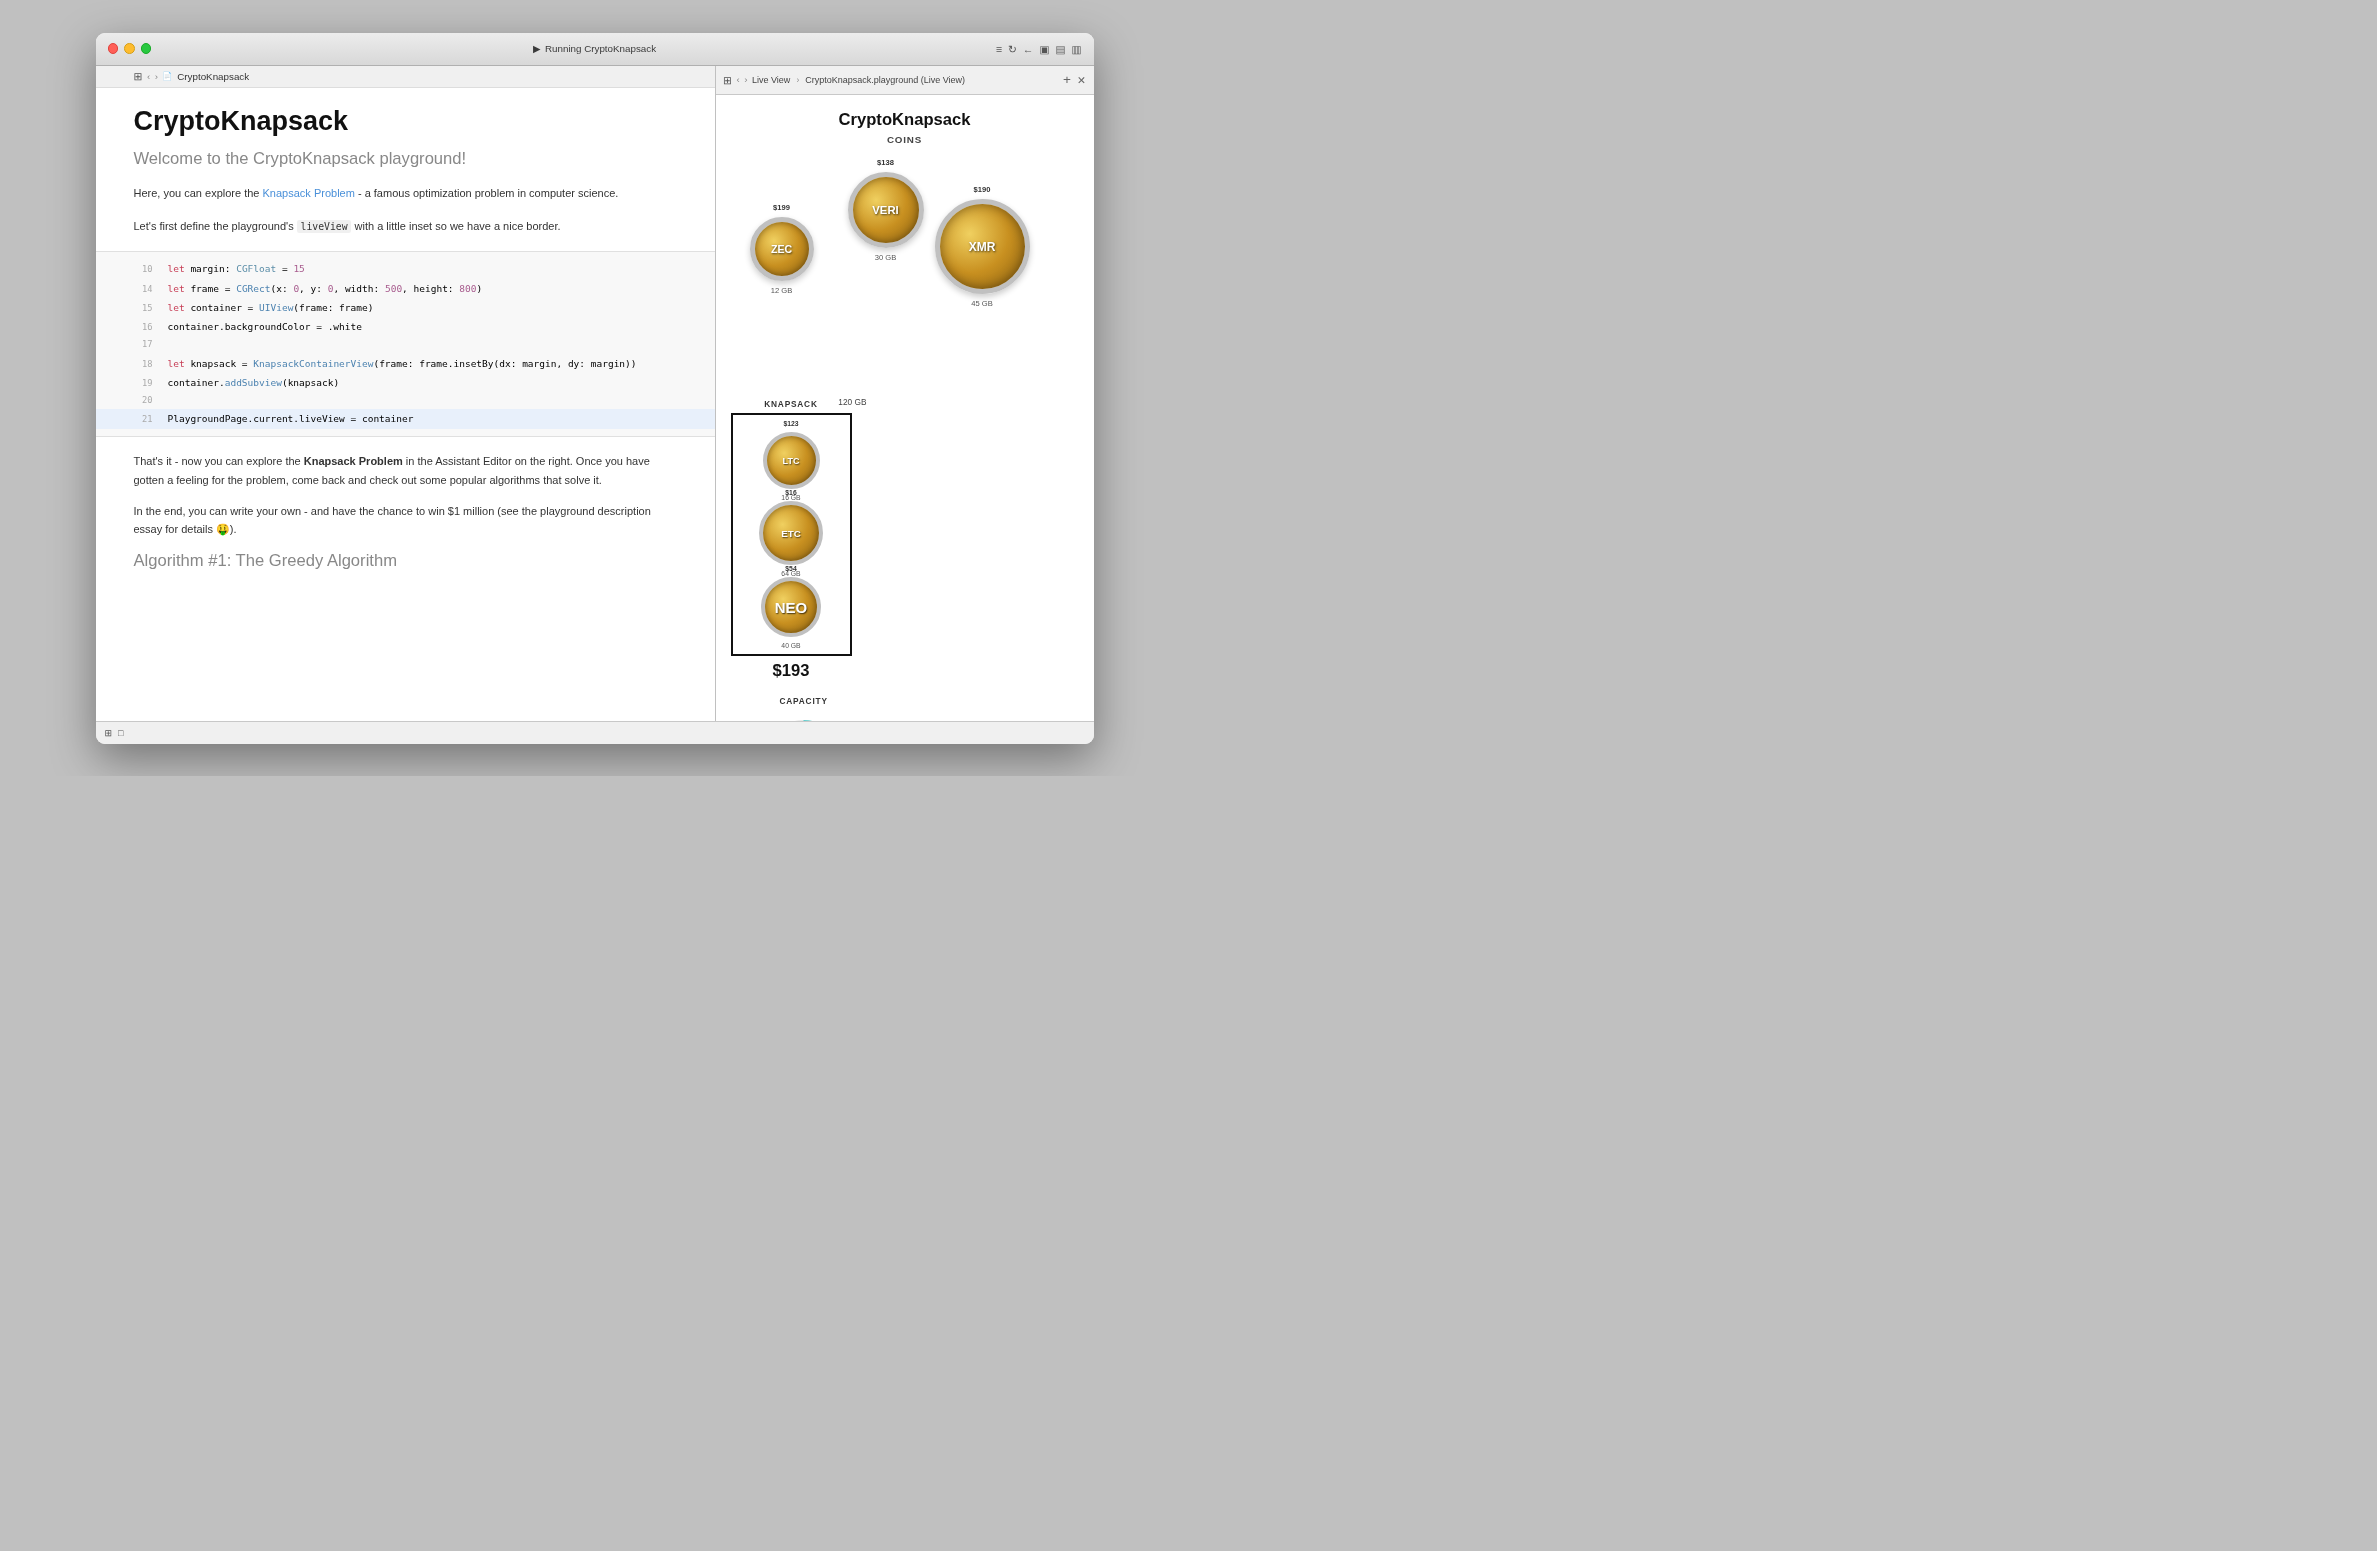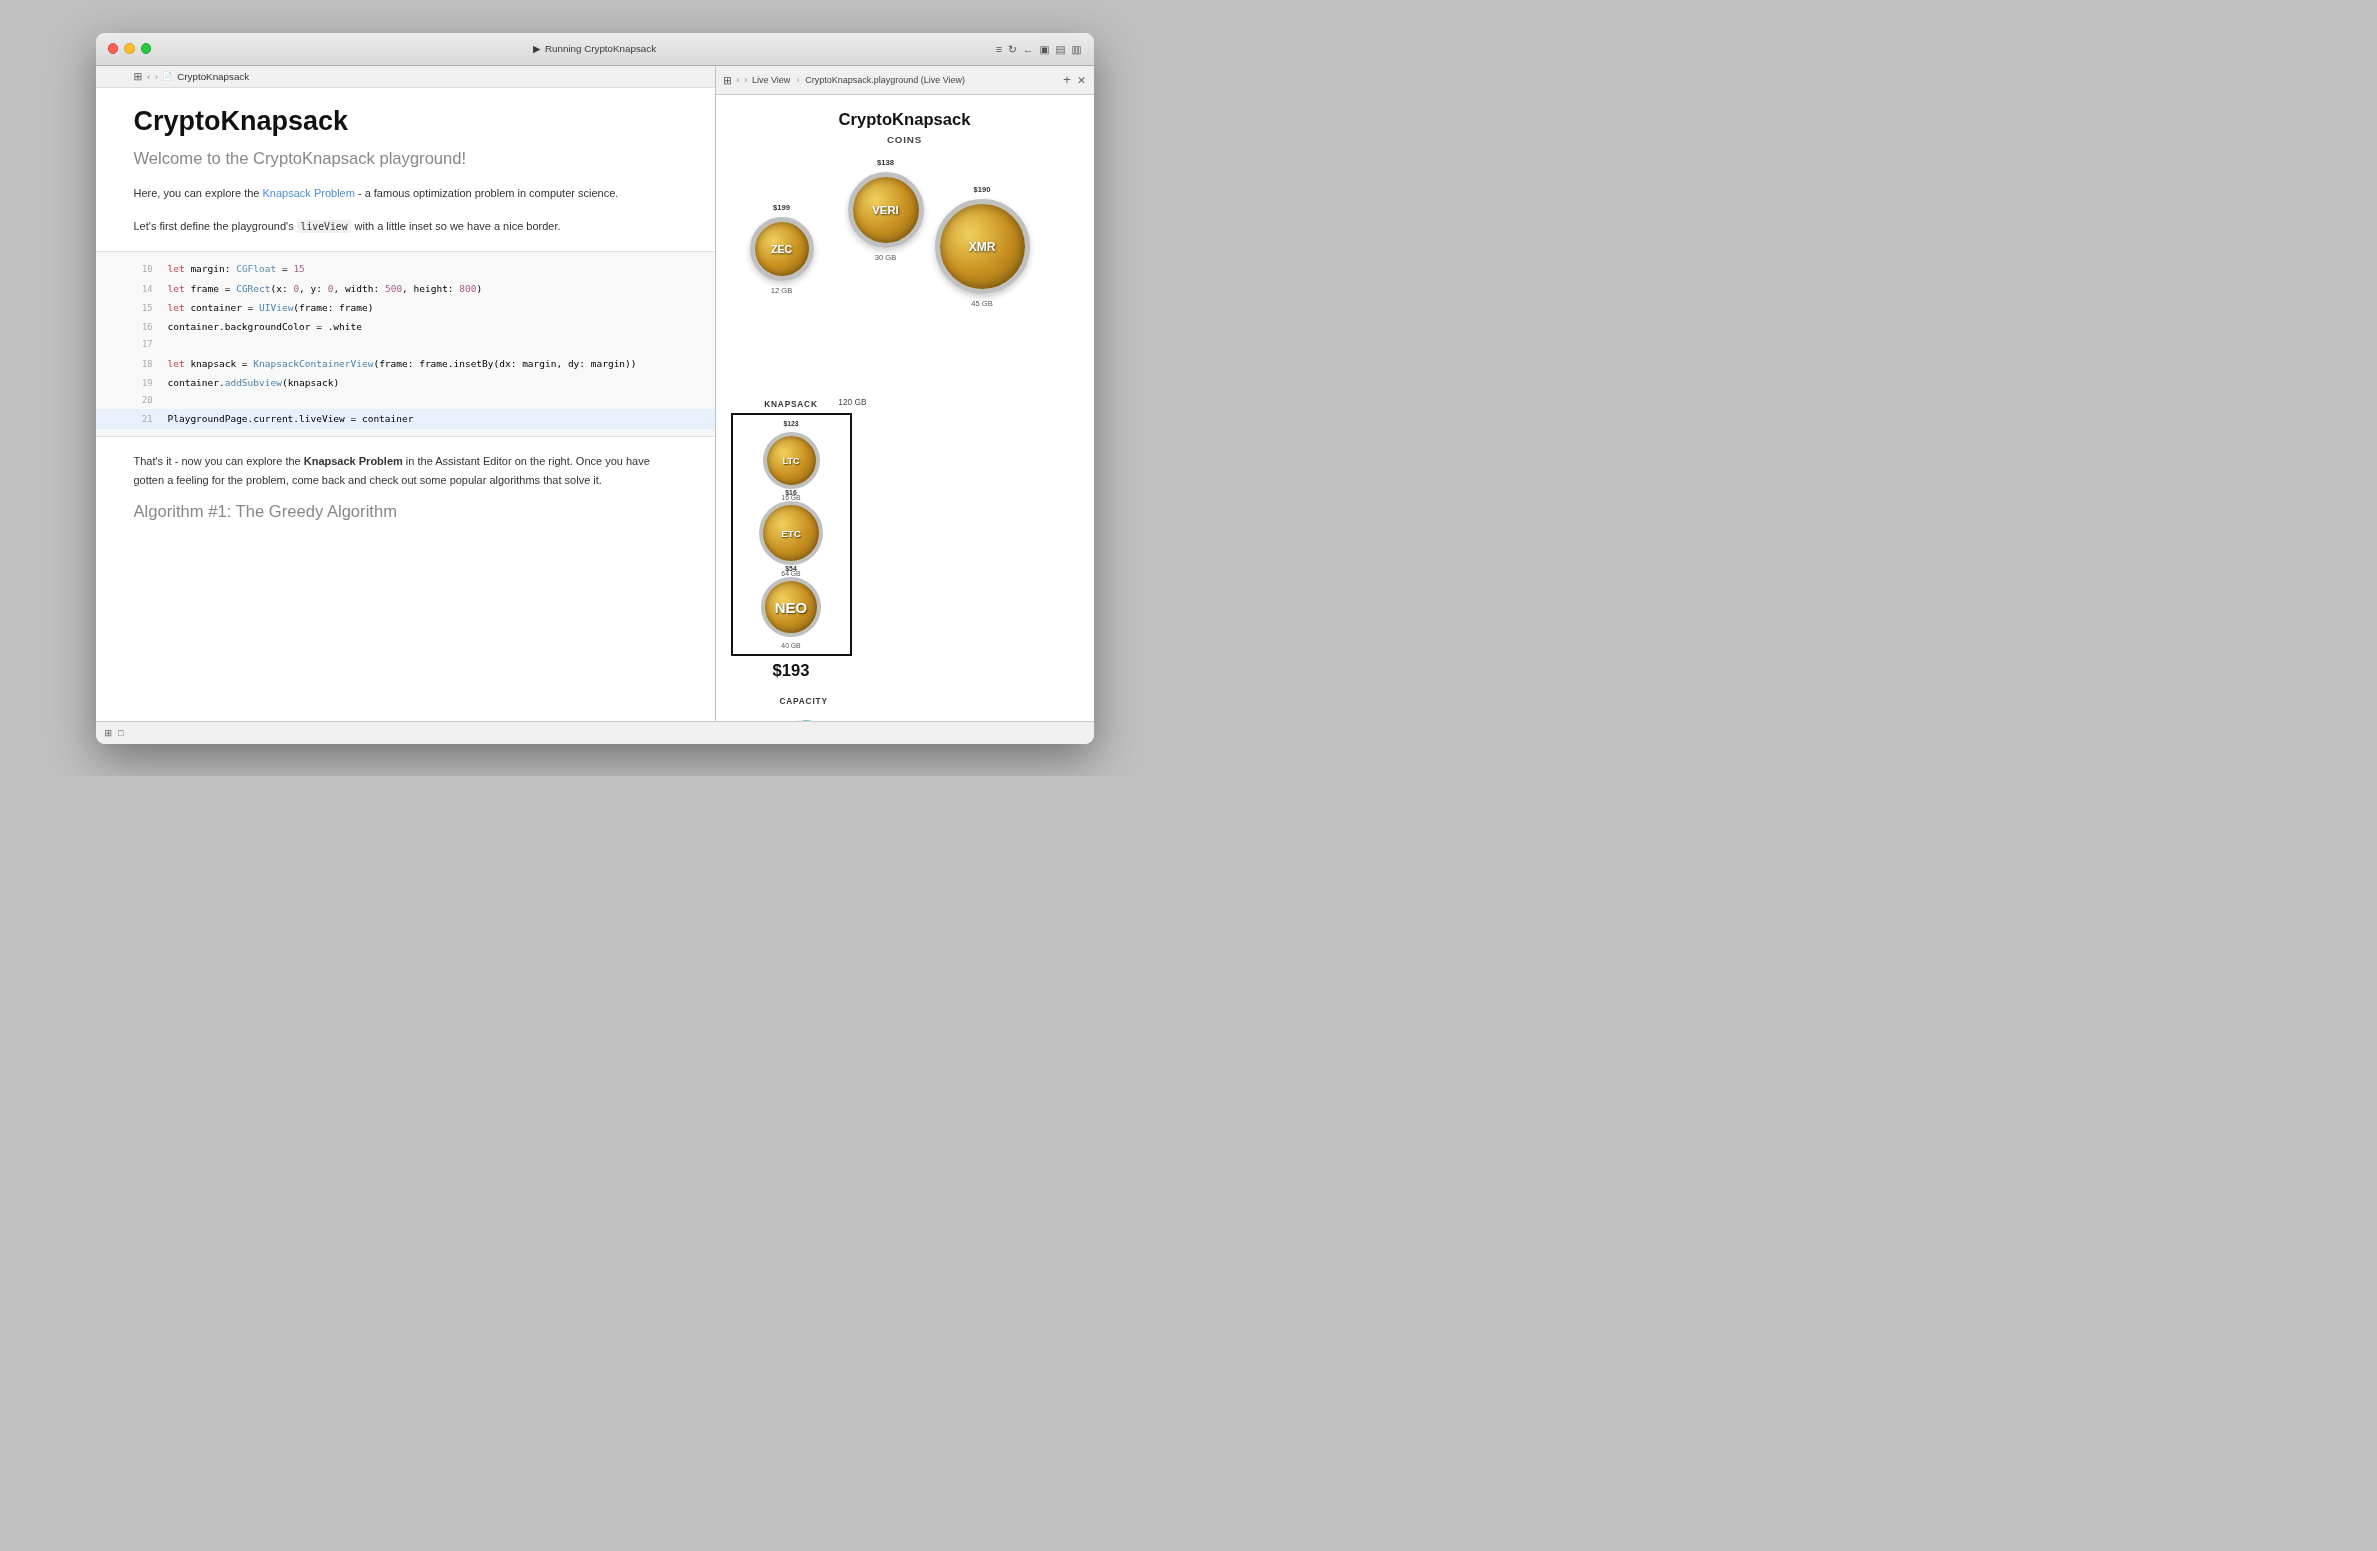--- a/index.html
+++ b/index.html
@@ -418,20 +418,21 @@
         </div>
         <div class="code-line highlighted">
           <span class="line-num">21</span>
           <span>PlaygroundPage.current.liveView = container</span>
         </div>
       </div>
 
       <p style="margin-top:15px;">
         <span>That's it - now you can explore the </span><strong>Knapsack Problem</strong><span> in the Assistant Editor on the right. Once you have gotten a feeling for the problem, come back and check out some popular algorithms that solve it.</span>
       </p>
+      <p>In the end, you can write your own - and have the chance to win $1 million (see the playground description essay for details 🤑).</p>
 
       <h3 class="algo-heading">Algorithm #1: The Greedy Algorithm</h3>
     </div>
 
     <div class="live-pane">
 
       <div class="live-toolbar">
         <div class="live-toolbar-left">
           <span style="font-size:10.6px;color:#555;">⊞</span>
           <span style="font-size:9.8px;color:#888;">‹</span>

